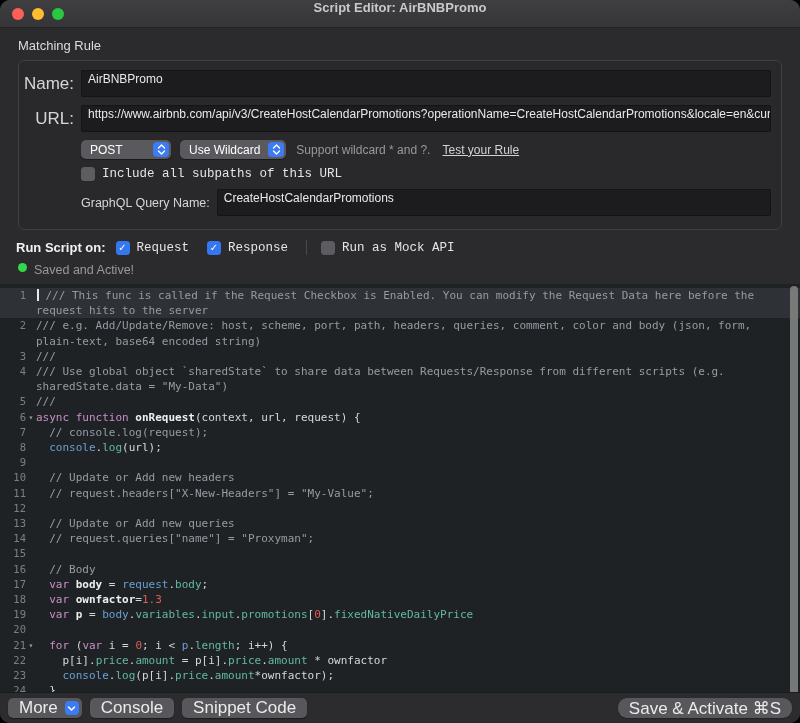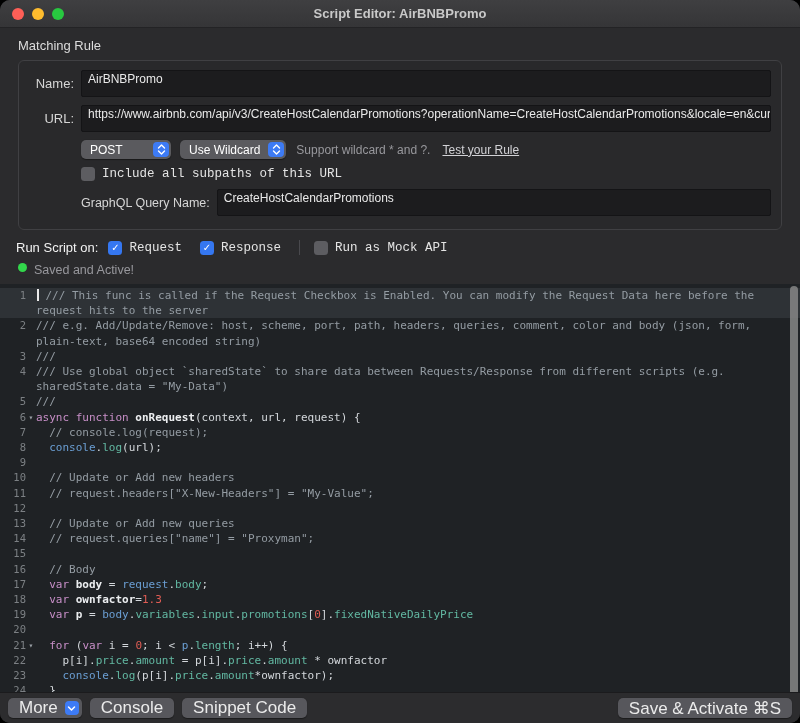--- a/index.html
+++ b/index.html
@@ -6,37 +6,37 @@
   * { box-sizing:border-box; }
   .window {
     width:800px; height:723px; border-radius:10px; overflow:hidden;
     background:#2b2b2d; display:flex; flex-direction:column;
     font-family:"Liberation Sans", sans-serif; color:#e0e0e0;
   }
   
   .titlebar {
     flex:0 0 28px; background:linear-gradient(#3f3f41,#353537);
     border-bottom:1px solid #232325; position:relative;
-    display:flex; align-items:center; justify-content:center;
+    display:flex; align-items:flex-start; justify-content:center;
   }
   .traffic { position:absolute; left:12px; top:8px; display:flex; gap:8px; }
   .light { width:12px; height:12px; border-radius:50%; }
   .light.red { background:#ff5f57; } .light.yellow { background:#febc2e; } .light.green { background:#28c840; }
   .wtitle { font-size:13px; font-weight:bold; color:#c9c9c9; }
 
   
   .form { padding:8px 16px 0 16px; }
   .section-label { font-size:13px; color:#dcdcdc; margin:2px 0 7px 2px; }
   .groupbox {
     border:1px solid #404043; border-radius:6px; background:#29292b;
     padding:9px 10px 13px 0; margin:0 2px;
   }
   .frow { display:flex; align-items:center; margin-bottom:8px; }
   .frow:last-child { margin-bottom:0; }
-  .flabel { flex:0 0 62px; text-align:right; font-size:13px; color:#d6d6d6; padding-right:7px; }
+  .flabel { flex:0 0 62px; text-align:right; font-size:17px; color:#d6d6d6; padding-right:7px; }
   .tfield {
     flex:1; height:27px; background:#1c1c1e; border:1px solid #141416; border-radius:2px;
     color:#e9e9e9; font-size:12px; line-height:17px; padding:0 6px;
     white-space:nowrap; overflow:hidden;
   }
   .indent { padding-left:62px; }
   .popup {
     display:inline-flex; align-items:center; height:19px; background:#5a5a5e;
     border-radius:5px; padding:0 2px 0 9px; font-size:12px; color:#fff;
     box-shadow:0 0.5px 1px rgba(0,0,0,.4); cursor:default;
@@ -52,21 +52,21 @@
     width:14px; height:14px; border-radius:3.5px; background:#5d5d61;
     display:inline-flex; align-items:center; justify-content:center;
     font-size:10px; color:#fff; flex:0 0 14px;
   }
   .checkbox.checked { background:#3577f1; }
   .cblabel { font-size:12.5px; color:#e4e4e4; margin-left:7px;font-family:Liberation Mono, monospace; }
   .gql-label { font-size:12.5px; color:#d6d6d6; padding-right:7px; }
 
   
   .runrow { display:flex; align-items:center; padding:10px 16px 0 16px; }
-  .runlabel { font-size:13px; font-weight:normal; color:#f2f2f2; margin-right:10px; }
+  .runlabel { font-size:13px; font-weight:bold; color:#f2f2f2; margin-right:10px; }
   .runitem { display:flex; align-items:center; margin-right:18px; }
   .vsep { width:1px; height:15px; background:#49494d; margin:0 14px 0 0; }
   .statusrow { display:flex; align-items:flex-start; padding:8px 8px 7px 18px; }
   .dot { width:9px; height:9px; border-radius:50%; background:#32d74b; margin-right:7px; }
   .statustext { font-size:12.5px; color:#98989d; }
 
   
   .editor {
     flex:1 1 auto; background:#1f2225; overflow:hidden; position:relative;
     font-family:"DejaVu Sans Mono", monospace; font-size:11px; line-height:15.2px;
@@ -95,21 +95,21 @@
     flex:0 0 31px; background:#2c2c2e; border-top:1px solid #1b1b1d;
     display:flex; align-items:center; padding:0 8px; gap:8px;
   }
   .btn {
     height:20px; background:#57575c; border-radius:5px; color:#ebebeb;
     font-size:17px; display:inline-flex; align-items:center; padding:0 11px;
     box-shadow:0 0.5px 1px rgba(0,0,0,.4); cursor:default;
   }
   .btn.more { padding-right:3px; }
   .btn.more .chevbox { width:14px; height:14px; margin-left:7px; }
-  .btn.save { margin-left:auto; }
+  .btn.save { margin-left:auto;border-radius:9px; }
 </style>
 </head>
 <body>
 
 <div class="window">
 
   <div class="titlebar">
     <div class="traffic">
       <div class="light red"></div>
       <div class="light yellow"></div>

